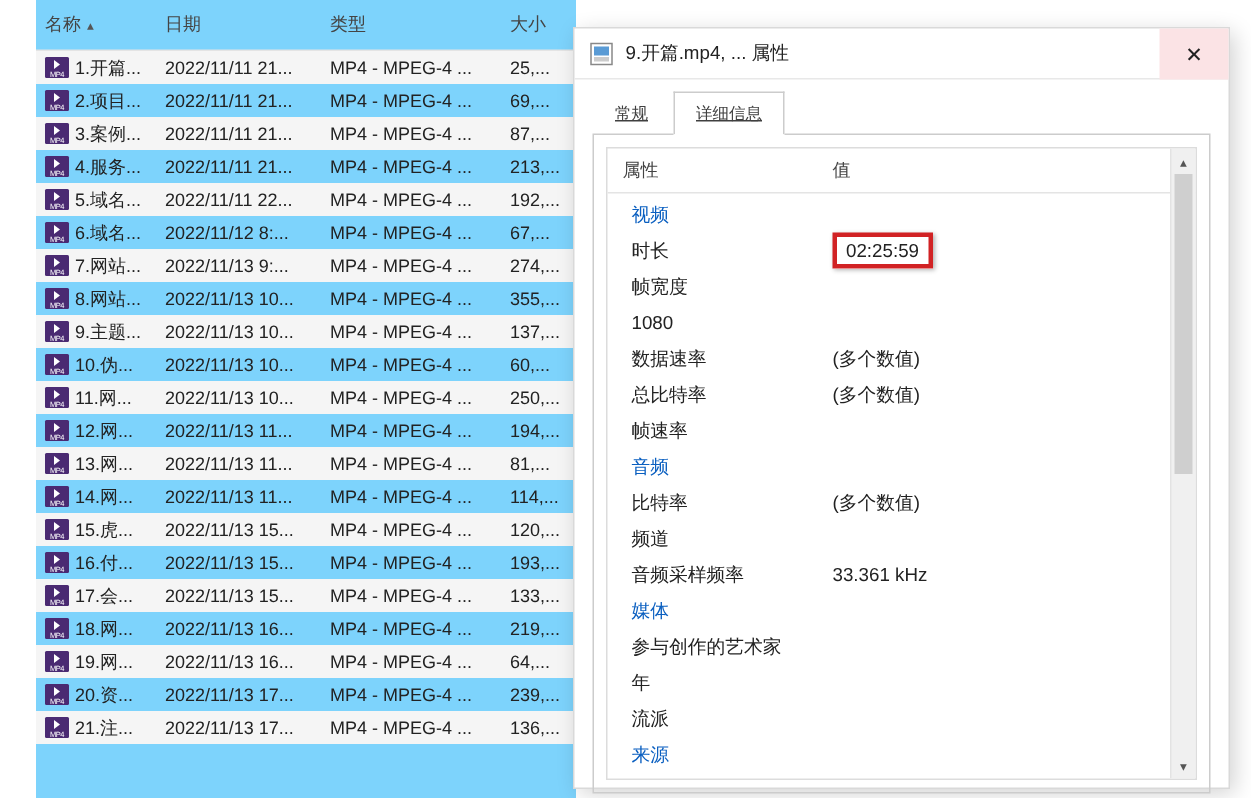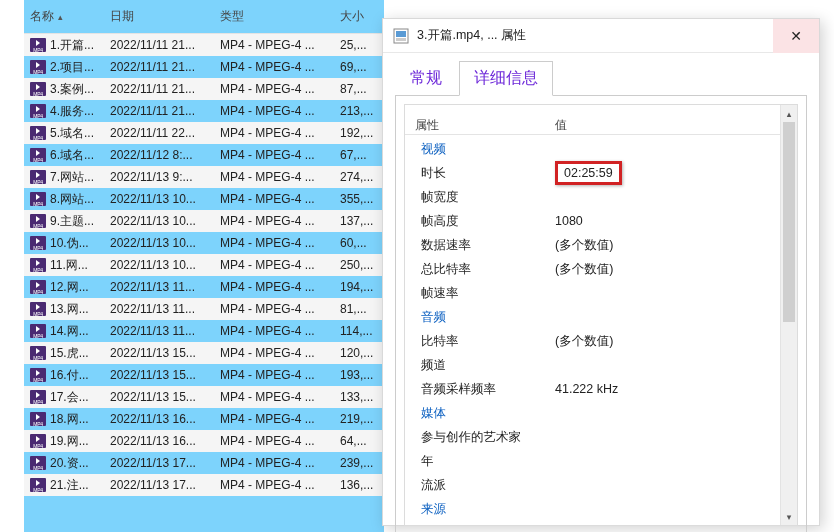--- a/index.html
+++ b/index.html
@@ -119,25 +119,26 @@
     font-size: 14px; color: #222;
     cursor: pointer;
   }
   .dlg-tabs {
     display: flex;
     padding: 8px 12px 0 12px;
     gap: 2px;
   }
   .dlg-tab {
     padding: 6px 14px;
-    font-size: 16px;
-    color: #6d28d9;
+    font-size: 11px;
+    color: #404040;
     cursor: pointer;
     border: 1px solid transparent;
     border-bottom: none;
+    text-decoration: underline;
   }
   .dlg-tab.active {
     border: 1px solid #ccc;
     border-bottom: 1px solid #fff;
     background: #fff;
     position: relative;
     z-index: 2;
   }
   .dlg-body-wrap {
     margin: 0 12px 12px 12px;
@@ -153,21 +154,21 @@
     border: 1px solid #dcdcdc;
     padding: 6px 0 6px 0;
     position: relative;
     overflow: hidden;
     background: #fff;
   }
   .prop-header {
     display: flex;
     border-bottom: 1px solid #e4e4e4;
     height: 24px;
-    align-items: flex-end;
+    align-items: flex-start;
     color: #444;
     padding: 0 4px 0 10px;
   }
   .prop-header .ph-name { width: 140px; }
   .prop-header .ph-val  { flex: 1; }
   .prop-rows { padding: 2px 0; }
   .prop-row {
     display: flex;
     height: 24px;
     align-items: center;
@@ -462,21 +463,21 @@
 
 <div class="properties-dialog">
   <div class="dlg-titlebar">
     <span class="app-icon">
       <svg class="app-icon-svg" viewBox="0 0 16 16">
           <rect x="1" y="1" width="14" height="14" fill="#fff" stroke="#888"></rect>
           <rect x="3" y="3" width="10" height="6" fill="#5a9bd5"></rect>
           <rect x="3" y="10" width="10" height="3" fill="#ccc"></rect>
         </svg>
     </span>
-    <span class="dlg-title">3.开篇.mp4, ... 属性</span>
+    <span class="dlg-title">9.开篇.mp4, ... 属性</span>
     <div class="dlg-close">
       <span>✕</span>
     </div>
   </div>
   <div class="dlg-tabs">
     <div class="dlg-tab">常规</div>
     <div class="dlg-tab active">详细信息</div>
   </div>
   <div class="dlg-body-wrap">
     <div class="dlg-body">
@@ -490,21 +491,20 @@
           </div>
 
         <div class="prop-row">
           <span class="plabel">时长</span>
           <span class="pvalue"><span class="highlight-box">02:25:59</span></span>
         </div>
         <div class="prop-row">
           <span class="plabel">帧宽度</span>
         </div>
         <div class="prop-row">
-          <span class="plabel">帧高度</span>
           <span class="pvalue">1080</span>
         </div>
         <div class="prop-row">
           <span class="plabel">数据速率</span>
           <span class="pvalue">(多个数值)</span>
         </div>
         <div class="prop-row">
           <span class="plabel">总比特率</span>
           <span class="pvalue">(多个数值)</span>
         </div>
@@ -518,21 +518,21 @@
           </div>
         <div class="prop-row">
           <span class="plabel">比特率</span>
           <span class="pvalue">(多个数值)</span>
         </div>
         <div class="prop-row">
           <span class="plabel">频道</span>
         </div>
         <div class="prop-row">
           <span class="plabel">音频采样频率</span>
-          <span class="pvalue">41.222 kHz</span>
+          <span class="pvalue">33.361 kHz</span>
         </div>
 
         <div class="prop-row section">
             <span class="plabel">媒体</span>
           </div>
         <div class="prop-row">
           <span class="plabel">参与创作的艺术家</span>
           <span class="pvalue"></span>
         </div>
         <div class="prop-row">

